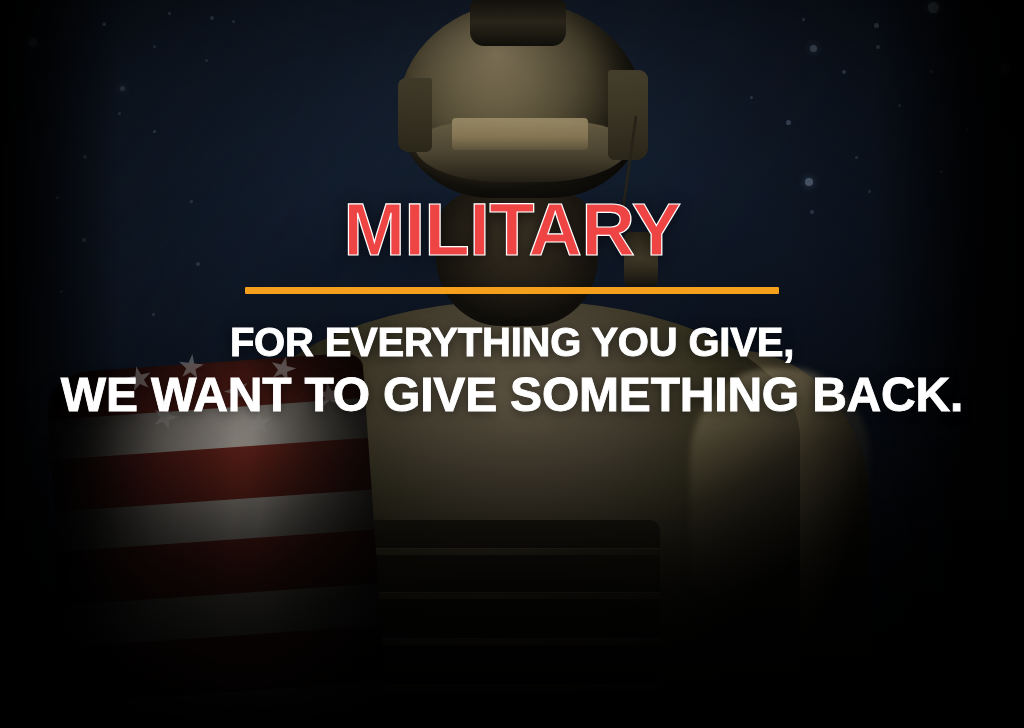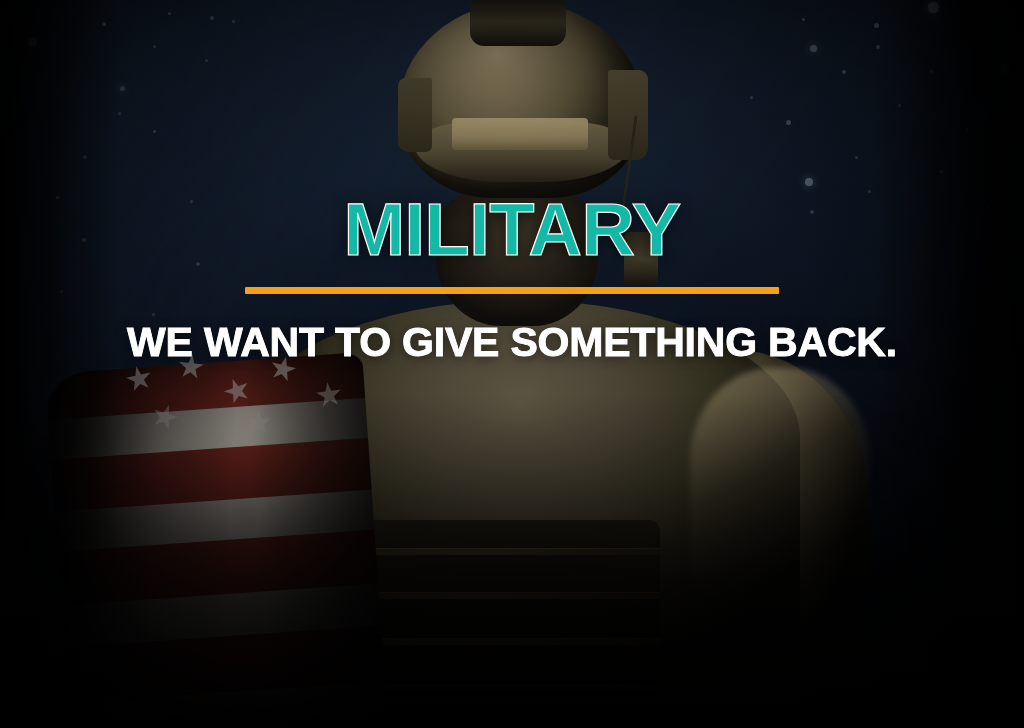--- a/index.html
+++ b/index.html
@@ -216,21 +216,21 @@
 
   
   .overlay {
     position:absolute; inset:0;
     display:flex;
     flex-direction:column;
     align-items:center;
     padding-top:196px;
   }
   .headline {
-    color:#14b8a6;
+    color:#ef4444;
     font-weight:700;
     font-size:74px;
     line-height:.93;
     letter-spacing:-0.5px;
     text-align:center;
     text-transform:uppercase;
     text-shadow:0 2px 14px rgba(0,0,0,.55);
     -webkit-text-stroke:1.2px #ffffff;
   }
   .headline .line1 { display:block; }
@@ -250,21 +250,21 @@
     font-weight:700;
     font-size:40px;
     line-height:1.20;
     text-align:center;
     text-transform:uppercase;
     letter-spacing:-0.2px;
     text-shadow:0 2px 12px rgba(0,0,0,.6);
     -webkit-text-stroke:.9px #ffffff;
   }
   .subhead .sline { display:block; }
-  .subhead .sline2 { font-size:41px; }
+  .subhead .sline2 { font-size:48px; }
 </style>
 </head>
 <body>
 
 <div id="banner">
 
   <div class="sky"></div>
   <div class="sky-band"></div>
 
   <div class="stars">
@@ -362,18 +362,19 @@
 
   <div class="overlay">
 
     <h1 class="headline">
       <span class="line1">MILITARY</span>
     </h1>
 
     <div class="rule"></div>
 
     <p class="subhead">
+      <span class="sline sline1">FOR EVERYTHING YOU GIVE,</span>
       <span class="sline sline2">WE WANT TO GIVE SOMETHING BACK.</span>
     </p>
 
   </div>
 
 </div>
 
 </body></html>

